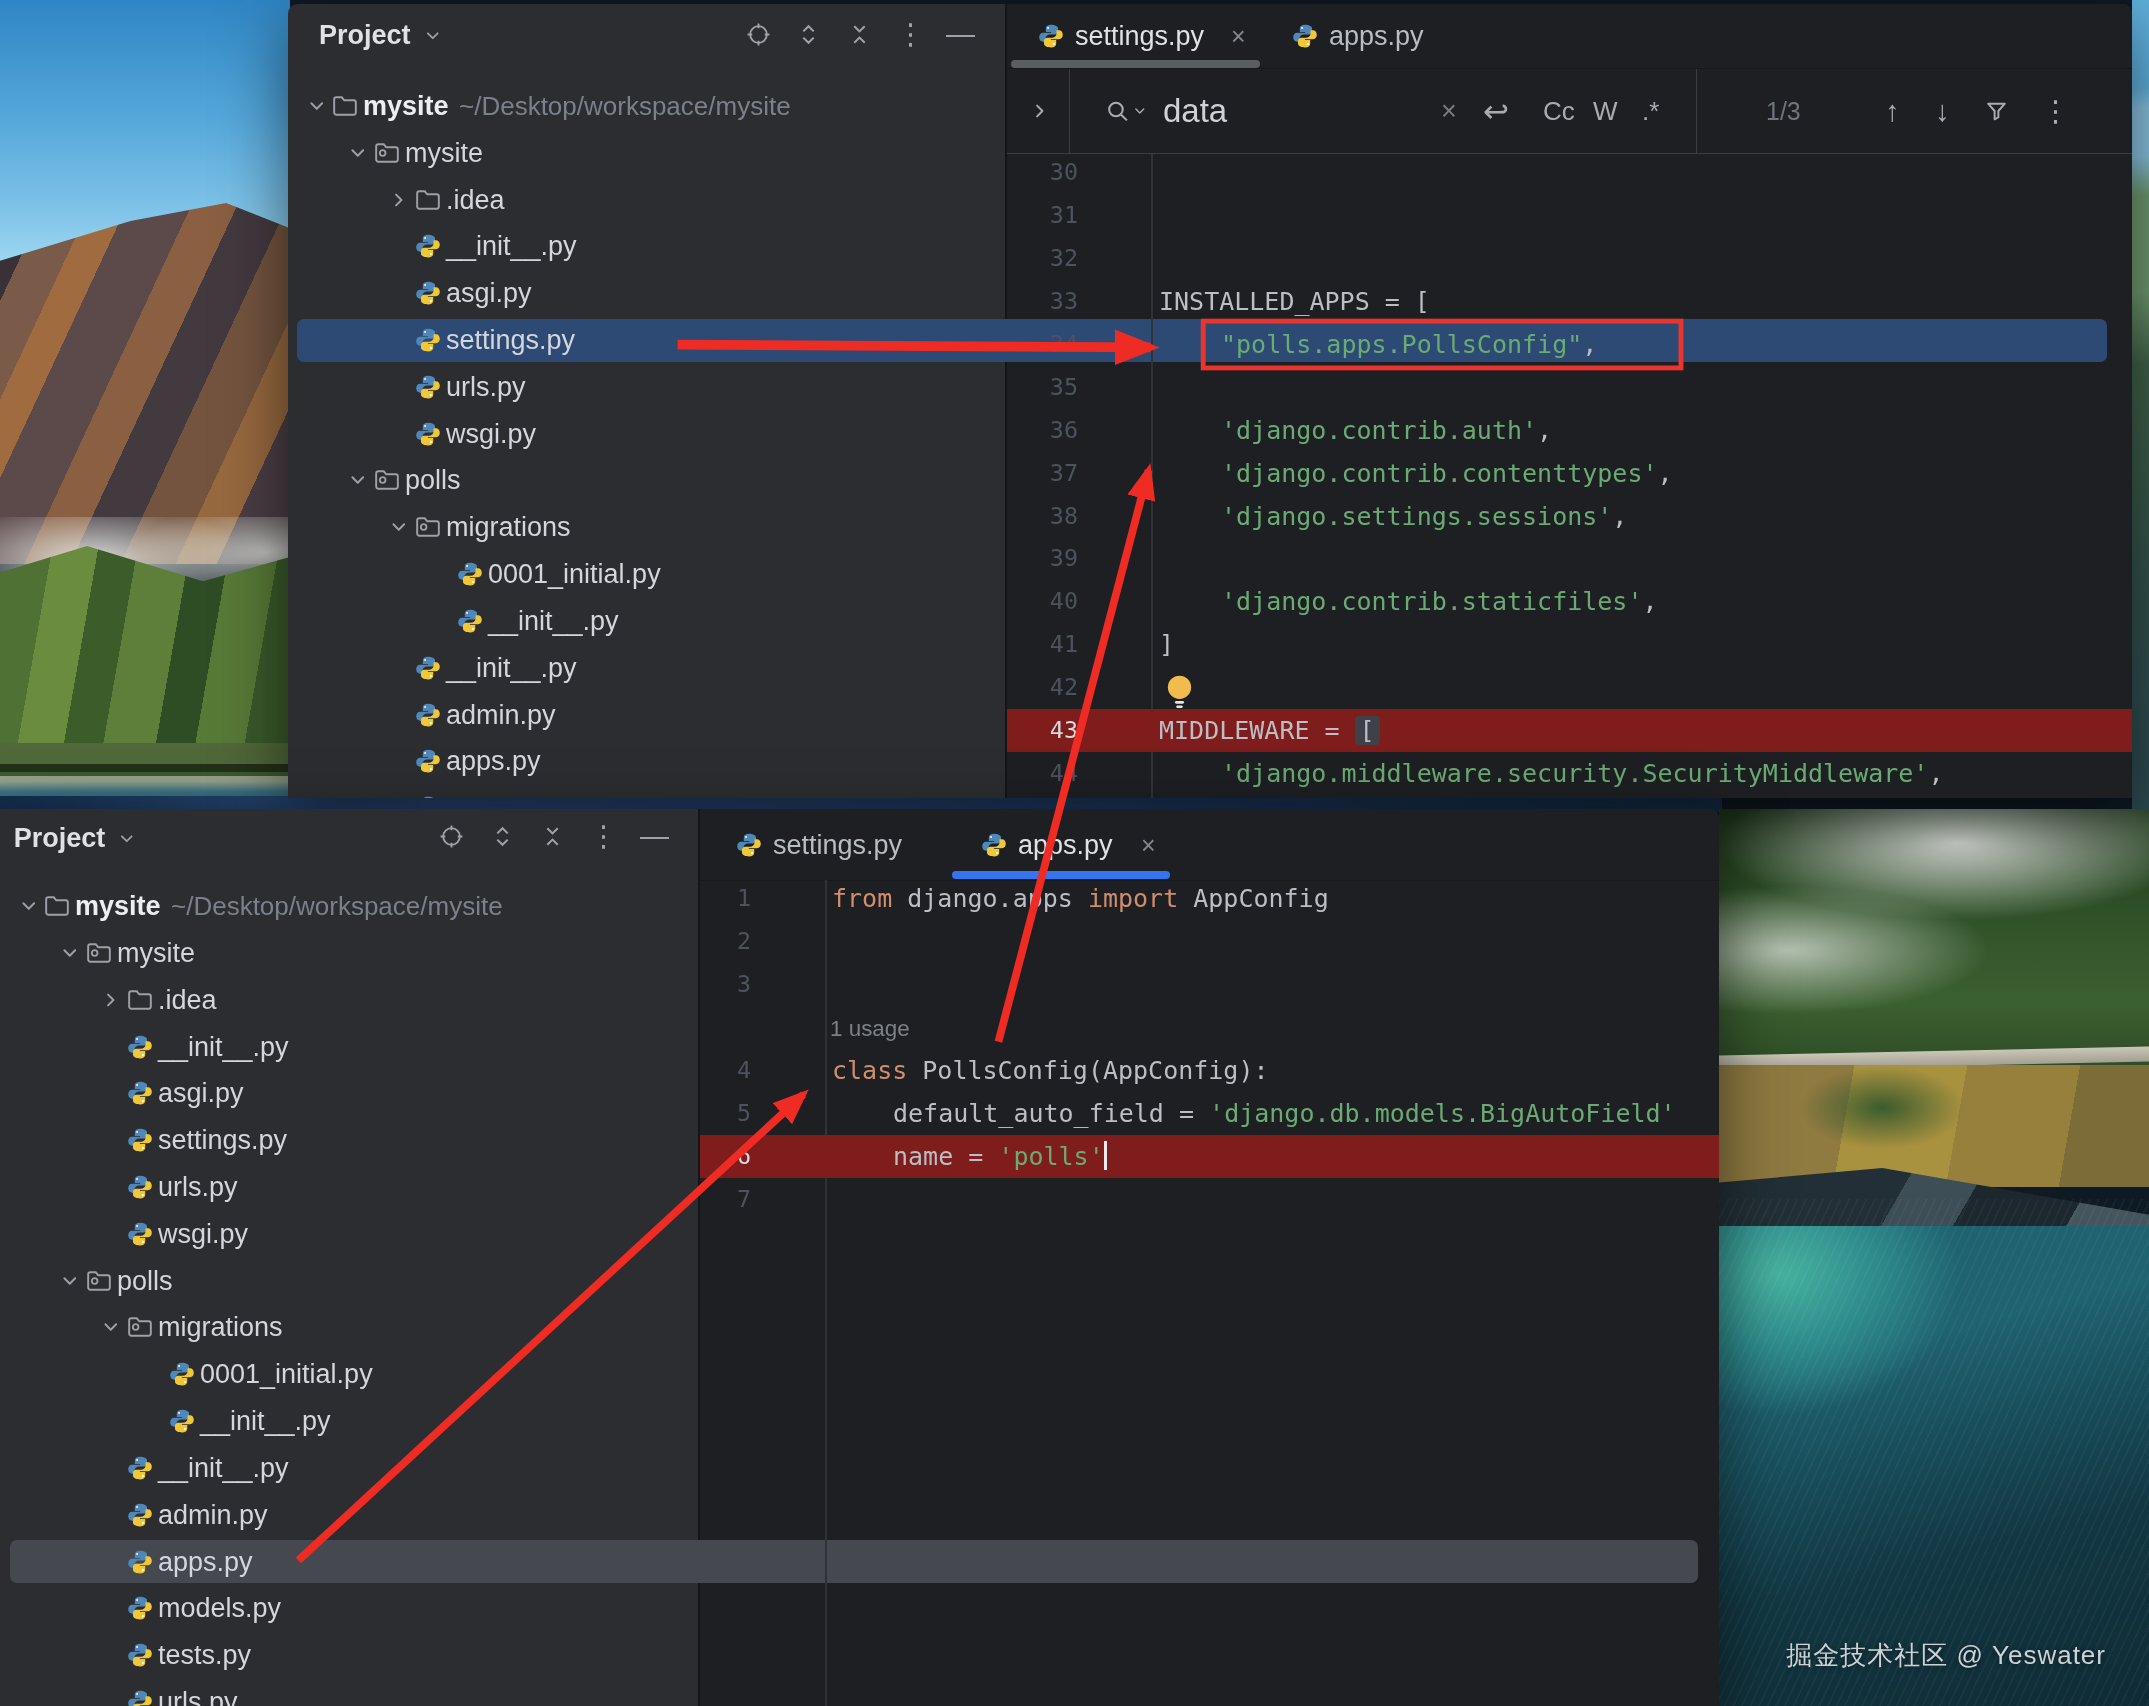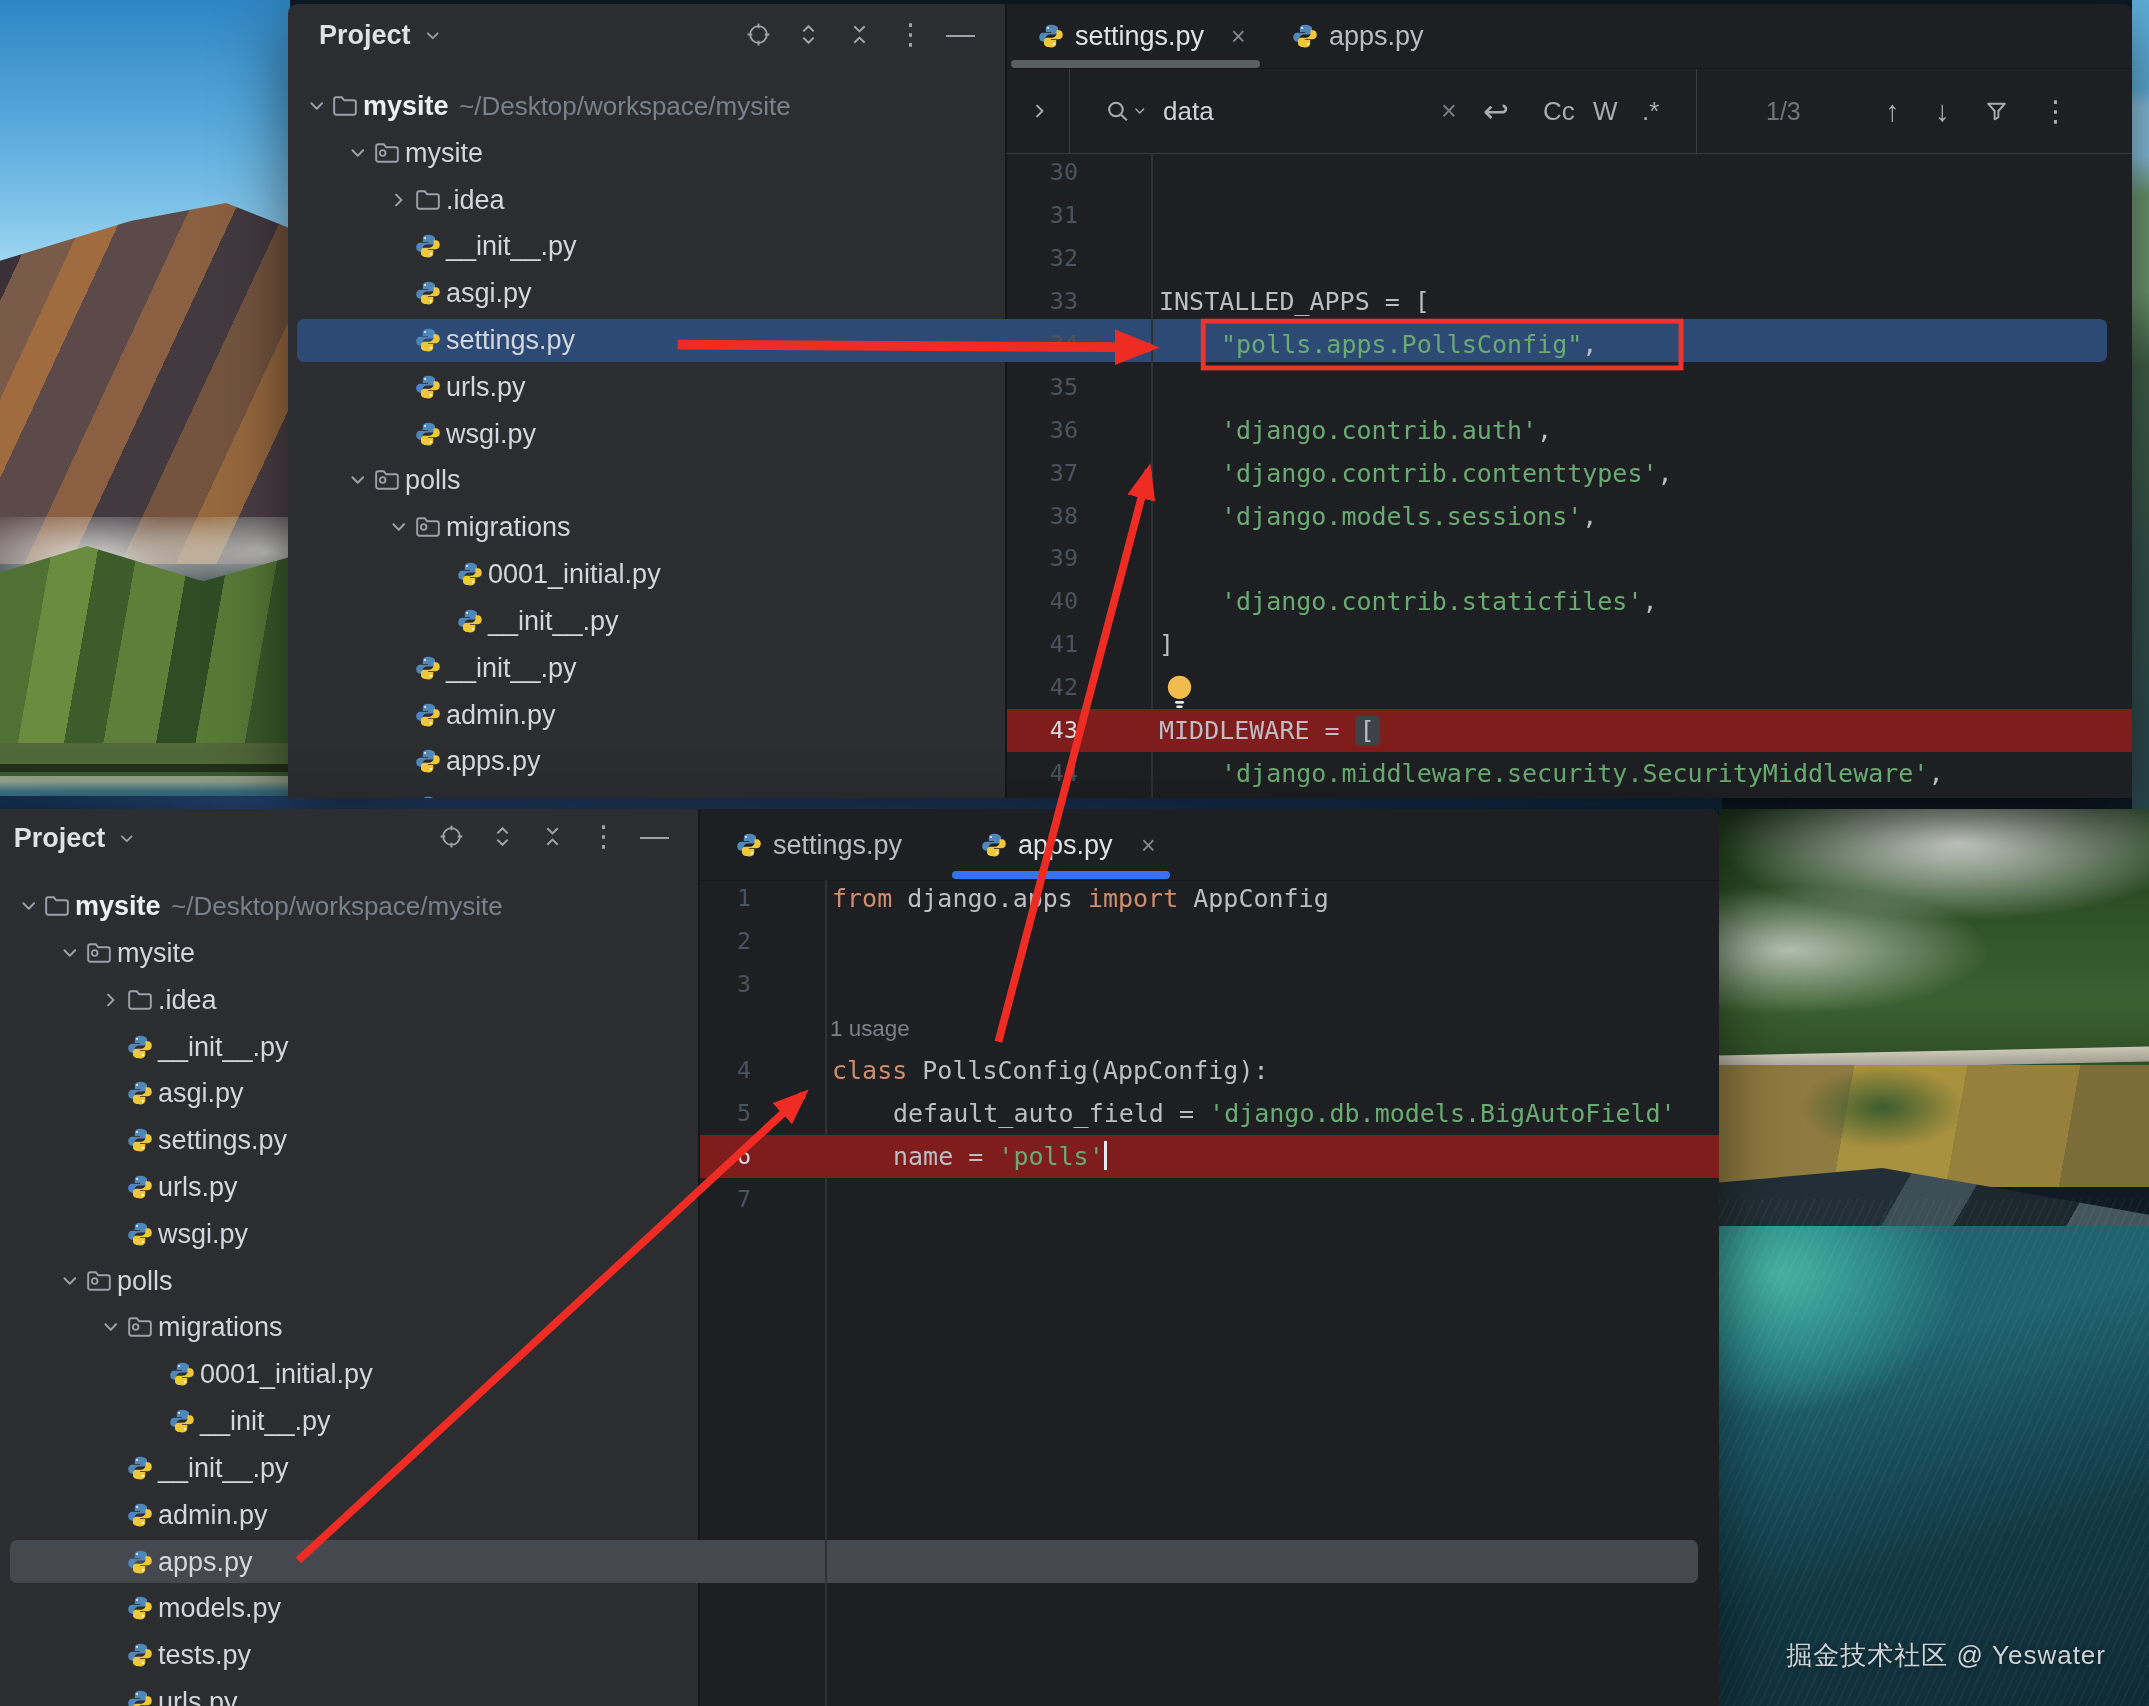--- a/index.html
+++ b/index.html
@@ -319,21 +319,21 @@
     <svg class="sb" style="left:21.5px;width:21.5px;height:21.5px" viewBox="0 0 22 22" width="21.5" height="21.5">
         <use href="#i-chev-right"></use>
       </svg>
     <div style="position:absolute;left:62px;top:0;bottom:0;width:1px;background:#3a3c41"></div>
     <svg class="sb" style="left:98px;width:25px;height:25px" viewBox="0 0 26 26" width="25" height="25">
         <use href="#i-search"></use>
       </svg>
     <svg class="sb" style="left:125px;width:15.6px;height:15.6px" viewBox="0 0 16 16" width="15.6" height="15.6">
         <use href="#i-chev-down"></use>
       </svg>
-    <span class="sb" style="left:156px;font-size:26px;color:#ced2d8">data</span>
+    <span class="sb" style="left:156px;font-size:33px;color:#ced2d8">data</span>
     <span class="sb" style="left:434px;font-size:27px;color:#787c84">×</span>
     <span class="sb" style="left:476px;font-size:31px">↩</span>
     <span class="sb" style="left:536px;font-size:26px">Cc</span>
     <span class="sb" style="left:586px;font-size:26px">W</span>
     <span class="sb" style="left:635px;font-size:26px">.*</span>
     <div style="position:absolute;left:689px;top:0;bottom:0;width:1px;background:#3a3c41"></div>
     <span class="sb" style="left:759px;font-size:25px;color:#70747d">1/3</span>
     <span class="sb" style="left:878px;font-size:29px">↑</span>
     <span class="sb" style="left:928px;font-size:29px">↓</span>
     <svg class="sb" style="left:977px;width:25px;height:25px" viewBox="0 0 26 26" width="25" height="25">
@@ -345,21 +345,21 @@
   <div>
     <div class="gutter-line" style="left:863px;top:150px;bottom:0"></div>
     <div class="cline ed-top-l" style="left:719px;right:0;top:147px"><span class="lnum">30</span></div>
     <div class="cline ed-top-l" style="left:719px;right:0;top:190px"><span class="lnum">31</span></div>
     <div class="cline ed-top-l" style="left:719px;right:0;top:233px"><span class="lnum">32</span></div>
     <div class="cline ed-top-l" style="left:719px;right:0;top:276px"><span class="lnum">33</span><span class="ctext"><span class="tok-plain">INSTALLED_APPS = [</span></span></div>
     <div class="cline ed-top-l ind1" style="left:719px;right:0;top:319px"><span class="lnum">34</span><span class="ctext"><span class="tok-string">"polls.apps.PollsConfig"</span><span class="tok-plain">,</span></span></div>
     <div class="cline ed-top-l ind1" style="left:719px;right:0;top:362px"><span class="lnum">35</span></div>
     <div class="cline ed-top-l ind1" style="left:719px;right:0;top:405px"><span class="lnum">36</span><span class="ctext"><span class="tok-string">'django.contrib.auth'</span><span class="tok-plain">,</span></span></div>
     <div class="cline ed-top-l ind1" style="left:719px;right:0;top:448px"><span class="lnum">37</span><span class="ctext"><span class="tok-string">'django.contrib.contenttypes'</span><span class="tok-plain">,</span></span></div>
-    <div class="cline ed-top-l ind1" style="left:719px;right:0;top:491px"><span class="lnum">38</span><span class="ctext"><span class="tok-string">'django.models.sessions'</span><span class="tok-plain">,</span></span></div>
+    <div class="cline ed-top-l ind1" style="left:719px;right:0;top:491px"><span class="lnum">38</span><span class="ctext"><span class="tok-string">'django.settings.sessions'</span><span class="tok-plain">,</span></span></div>
     <div class="cline ed-top-l ind1" style="left:719px;right:0;top:533px"><span class="lnum">39</span></div>
     <div class="cline ed-top-l ind1" style="left:719px;right:0;top:576px"><span class="lnum">40</span><span class="ctext"><span class="tok-string">'django.contrib.staticfiles'</span><span class="tok-plain">,</span></span></div>
     <div class="cline ed-top-l" style="left:719px;right:0;top:619px"><span class="lnum">41</span><span class="ctext"><span class="tok-plain">]</span></span></div>
     <div class="cline ed-top-l" style="left:719px;right:0;top:662px"><span class="lnum">42</span></div>
     <div class="cline ed-top-l cur" style="left:719px;right:0;top:705px"><span class="lnum">43</span><span class="ctext"><span class="tok-plain">MIDDLEWARE = </span><span class="tok-bracket">[</span></span></div>
     <div class="cline ed-top-l ind1" style="left:719px;right:0;top:748px"><span class="lnum">44</span><span class="ctext"><span class="tok-string">'django.middleware.security.SecurityMiddleware'</span><span class="tok-plain">,</span></span></div>
     <svg style="position:absolute;left:876px;top:669px;width:31px;height:39px" viewBox="0 0 32 40" width="31" height="39">
         <use href="#i-bulb"></use>
       </svg>
   </div>

